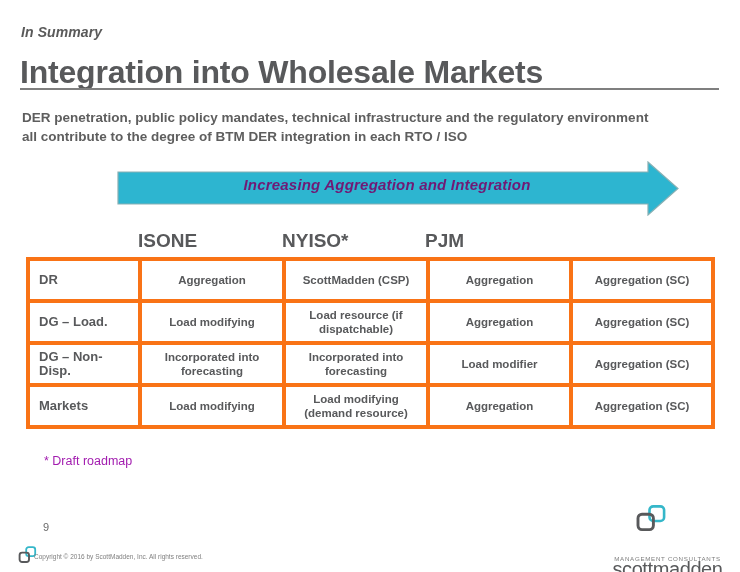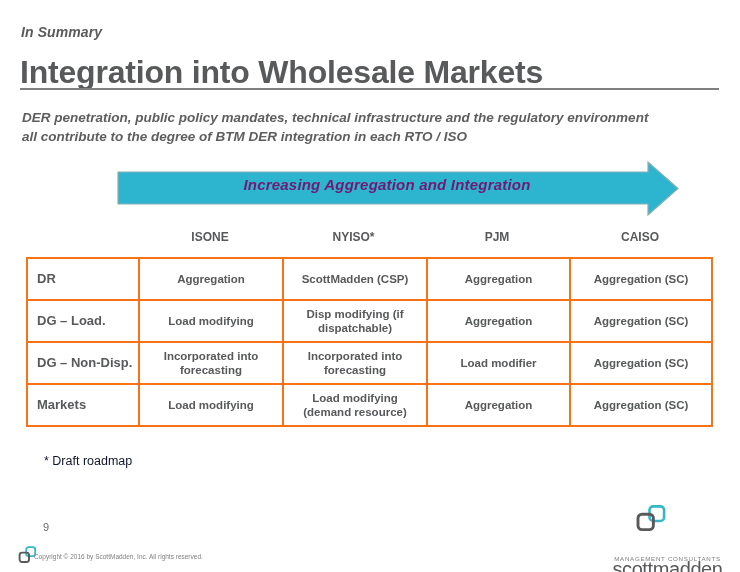--- a/index.html
+++ b/index.html
@@ -48,21 +48,20 @@
   
   #subtitle {
     position: absolute;
     left: 22px;
     top: 108px;
     width: 640px;
     font-size: 13.5px;
     font-weight: bold;
     line-height: 19px;
     color: #5e5e5e;
-    font-style: italic;
   }
 
   
   #arrow-banner {
     position: absolute;
     left: 117px;
     top: 161px;
     width: 562px;
     height: 55px;
   }
@@ -82,41 +81,41 @@
 
   
   #col-headers {
     position: absolute;
     left: 138px;
     top: 230px;
     width: 573px;
     display: flex;
   }
   #col-headers .col-head {
-    text-align: center;
-    font-size: 12px;
+    text-align: left;
+    font-size: 19px;
     font-weight: bold;
     color: #58595b;
   }
   .cw1 { width: 144px; }
   .cw2 { width: 144px; }
   .cw3 { width: 143px; }
   .cw4 { width: 142px; }
 
   
   #matrix-table {
     position: absolute;
     left: 26px;
     top: 257px;
     width: 685px;
     border-collapse: collapse;
     table-layout: fixed;
   }
   #matrix-table td {
-    border: 2px solid #f97316;
+    border: 4px solid #f97316;
     font-size: 11.5px;
     font-weight: bold;
     color: #58595b;
     padding: 3px 4px;
     text-align: center;
     vertical-align: middle;
     line-height: 14px;
   }
   #matrix-table td.row-label {
     text-align: left;
@@ -125,21 +124,21 @@
     font-family: "Liberation Sans", sans-serif;
   }
   .rowh { height: 42px; }
 
   
   #footnote {
     position: absolute;
     left: 44px;
     top: 454px;
     font-size: 12.5px;
-    color: #0f172a;
+    color: #a21caf;
   }
 
   
   #page-number {
     position: absolute;
     left: 43px;
     top: 521px;
     font-size: 11px;
     color: #6b6b6b;
   }
@@ -209,21 +208,20 @@
   <svg width="562" height="55" viewBox="0 0 562 55" xmlns="http://www.w3.org/2000/svg">
     <polygon points="1,11 531,11 531,1 561,27.5 531,54 531,43 1,43" fill="#2DB5D0" stroke="#88b0b4" stroke-width="1.2" stroke-linejoin="miter"></polygon>
   </svg>
 </div>
 <div id="arrow-label">Increasing Aggregation and Integration</div>
 
 <div id="col-headers">
   <div class="col-head cw1">ISONE</div>
   <div class="col-head cw3">NYISO*</div>
   <div class="col-head cw2">PJM</div>
-  <div class="col-head cw4">CAISO</div>
 </div>
 
 <table id="matrix-table">
   <colgroup>
     <col style="width:112px">
     <col style="width:144px">
     <col style="width:144px">
     <col style="width:143px">
     <col style="width:142px">
   </colgroup>
@@ -231,21 +229,21 @@
     <tr class="rowh">
       <td class="row-label">DR</td>
       <td>Aggregation</td>
       <td>ScottMadden (CSP)</td>
       <td>Aggregation</td>
       <td>Aggregation (SC)</td>
     </tr>
     <tr class="rowh">
       <td class="row-label">DG – Load.</td>
       <td>Load modifying</td>
-      <td>Disp modifying (if dispatchable)</td>
+      <td>Load resource (if dispatchable)</td>
       <td>Aggregation</td>
       <td>Aggregation (SC)</td>
     </tr>
     <tr class="rowh">
       <td class="row-label">DG – Non-Disp.</td>
       <td>Incorporated into forecasting</td>
       <td>Incorporated into forecasting</td>
       <td>Load modifier</td>
       <td>Aggregation (SC)</td>
     </tr>

